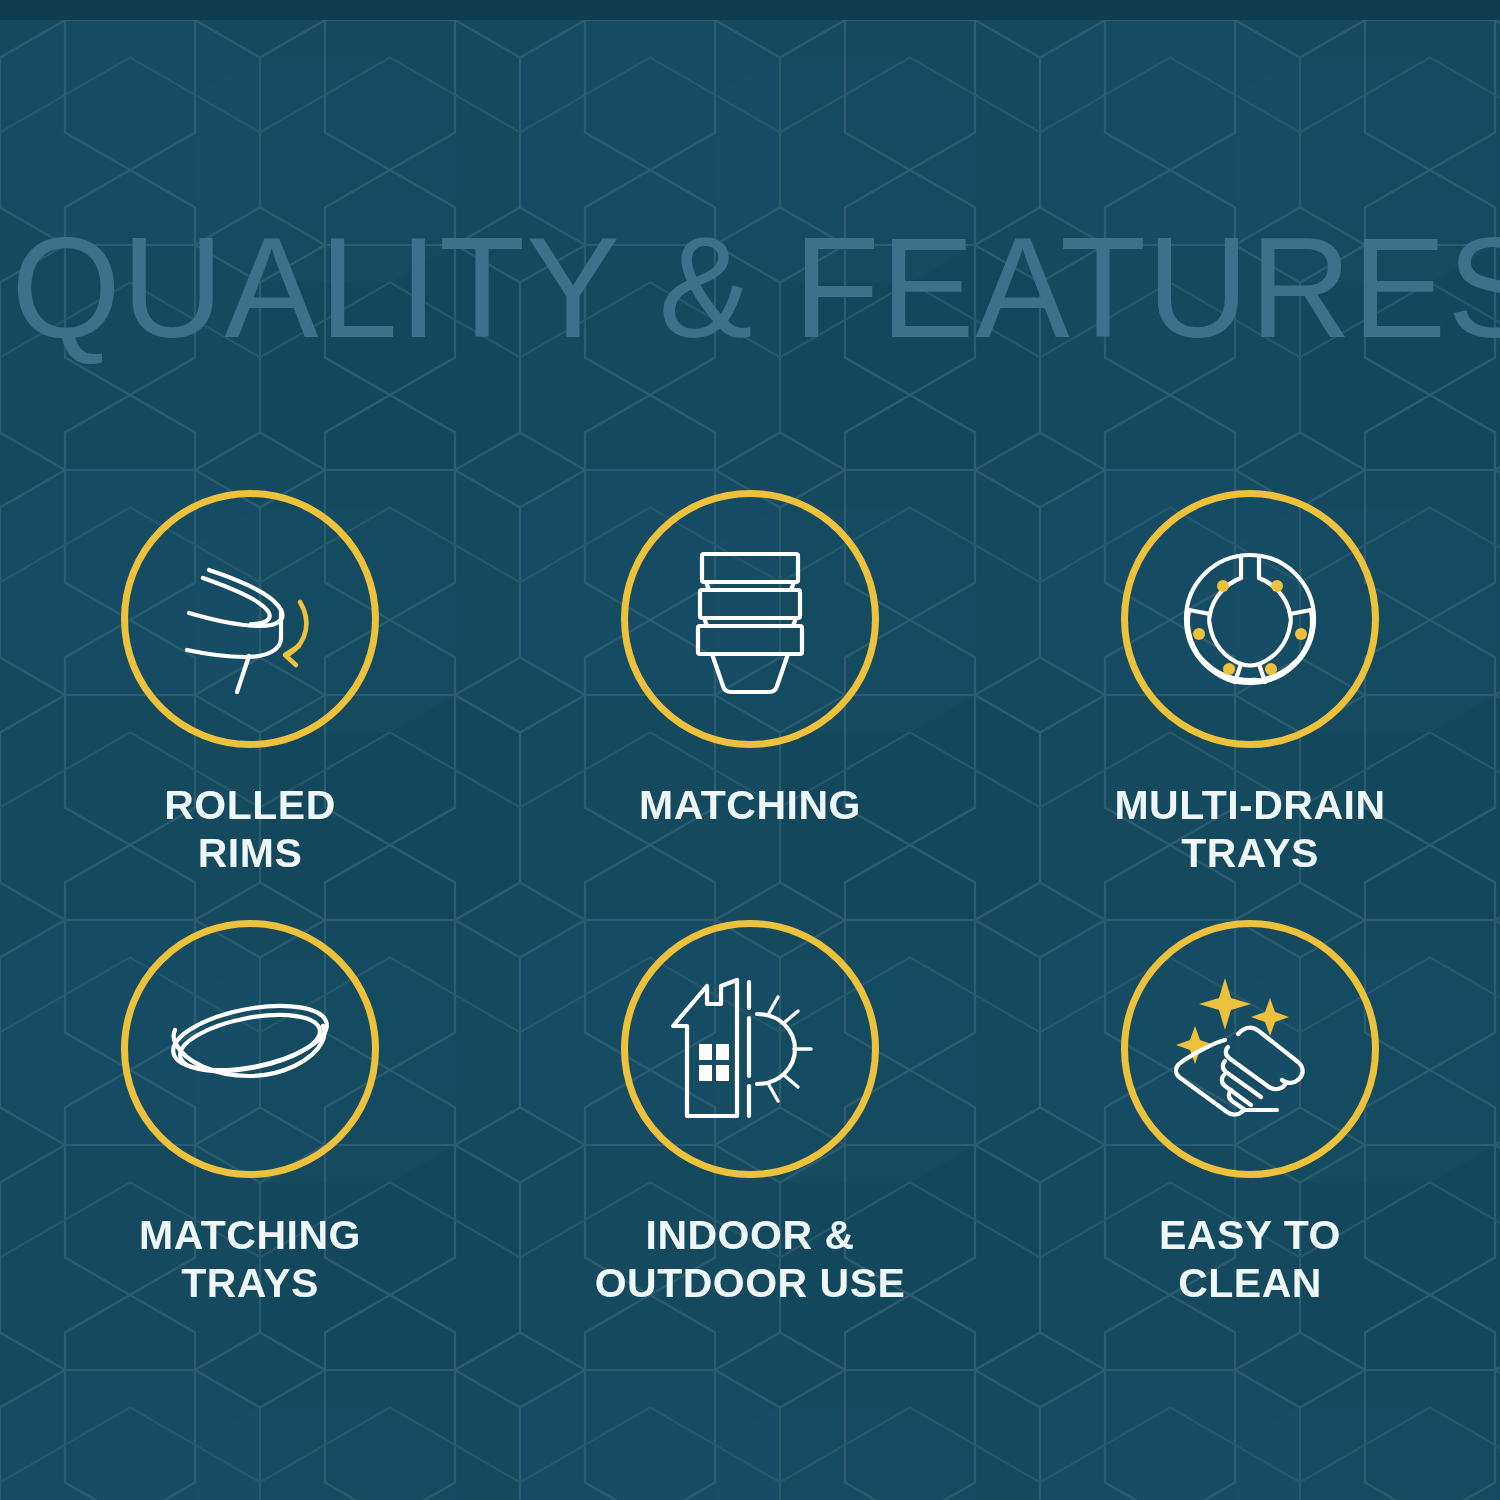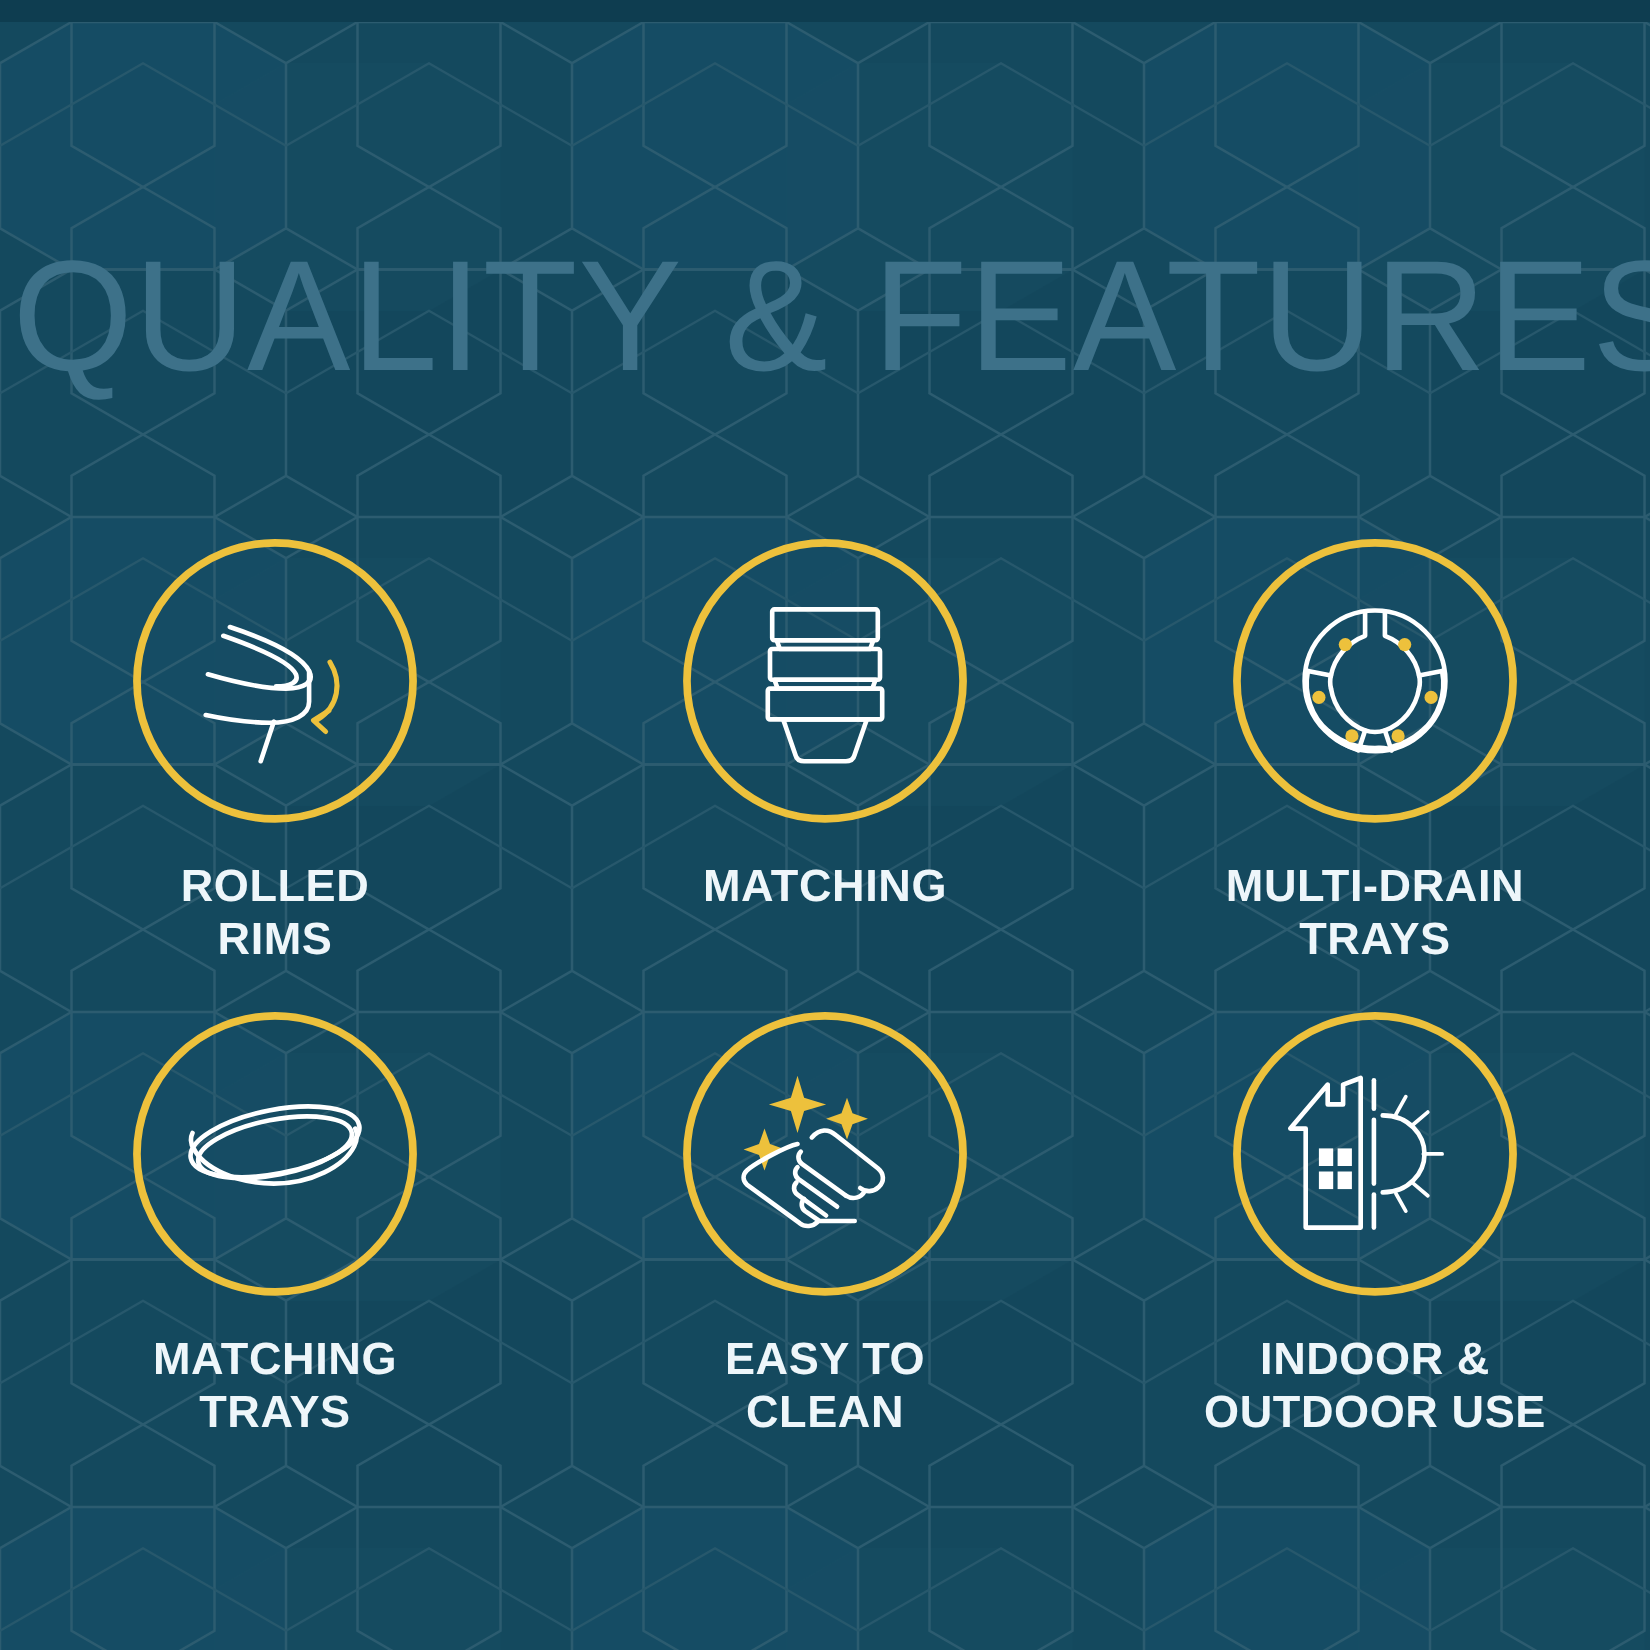--- a/index.html
+++ b/index.html
@@ -217,44 +217,20 @@
         </svg>
       </div>
       <div class="caption">MATCHING
 TRAYS</div>
     </div>
 
     <div class="feature">
       <div class="badge">
         <svg viewBox="0 0 170 170">
 
-          <path class="ico-gold-fill" d="M60 14 L66 34 L86 40 L66 46 L60 66 L54 46 L34 40 L54 34 Z"></path>
-          <path class="ico-gold-fill" d="M105 34 L110 48 L124 53 L110 58 L105 72 L100 58 L86 53 L100 48 Z"></path>
-          <path class="ico-gold-fill" d="M30 62 L35 76 L49 81 L35 86 L30 100 L25 86 L11 81 L25 76 Z"></path>
-
-          <path class="ico-line" d="M73 70 C 80 62, 88 62, 95 68 L 133 98 C 139 103, 139 110, 134 115
-                   C 129 120, 122 120, 117 116"></path>
-          <path class="ico-line" d="M60 76 C 50 78, 22 93, 14 100 C 10 104, 10 109, 14 113
-                   L 62 148 C 67 152, 74 151, 78 147"></path>
-
-          <path class="ico-line" d="M63 83 C 60 86, 60 91, 64 94 L 104 123"></path>
-          <path class="ico-line" d="M60 97 C 57 100, 57 105, 61 108 L 96 133"></path>
-          <path class="ico-line" d="M59 111 C 56 114, 56 119, 60 122 L 86 141"></path>
-          <path class="ico-line" d="M66 126 C 63 129, 63 134, 67 137 L 80 146 L 112 146"></path>
-          <path class="ico-line" d="M104 123 C 110 127, 118 125, 121 119"></path>
-        </svg>
-      </div>
-      <div class="caption">EASY TO
-CLEAN</div>
-    </div>
-
-    <div class="feature">
-      <div class="badge">
-        <svg viewBox="0 0 170 170">
-
           <path class="ico-line" d="M72 16 L72 152 L22 152 L22 62 L8 62 L42 22 L42 40 L56 40 L56 22 L72 16 Z"></path>
           <rect class="ico-white-fill" x="34" y="80" width="13" height="16"></rect>
           <rect class="ico-white-fill" x="51" y="80" width="13" height="16"></rect>
           <rect class="ico-white-fill" x="34" y="101" width="13" height="16"></rect>
           <rect class="ico-white-fill" x="51" y="101" width="13" height="16"></rect>
 
           <path class="ico-line" d="M84 18 L84 44"></path>
           <path class="ico-line" d="M84 54 L84 112"></path>
           <path class="ico-line" d="M84 122 L84 152"></path>
 
@@ -263,14 +239,38 @@
           <path class="ico-line-thin" d="M133 47 L120 58"></path>
           <path class="ico-line-thin" d="M146 85 L129 85"></path>
           <path class="ico-line-thin" d="M133 123 L120 112"></path>
           <path class="ico-line-thin" d="M113 137 L104 121"></path>
         </svg>
       </div>
       <div class="caption">INDOOR &amp;
 OUTDOOR USE</div>
     </div>
 
+    <div class="feature">
+      <div class="badge">
+        <svg viewBox="0 0 170 170">
+
+          <path class="ico-gold-fill" d="M60 14 L66 34 L86 40 L66 46 L60 66 L54 46 L34 40 L54 34 Z"></path>
+          <path class="ico-gold-fill" d="M105 34 L110 48 L124 53 L110 58 L105 72 L100 58 L86 53 L100 48 Z"></path>
+          <path class="ico-gold-fill" d="M30 62 L35 76 L49 81 L35 86 L30 100 L25 86 L11 81 L25 76 Z"></path>
+
+          <path class="ico-line" d="M73 70 C 80 62, 88 62, 95 68 L 133 98 C 139 103, 139 110, 134 115
+                   C 129 120, 122 120, 117 116"></path>
+          <path class="ico-line" d="M60 76 C 50 78, 22 93, 14 100 C 10 104, 10 109, 14 113
+                   L 62 148 C 67 152, 74 151, 78 147"></path>
+
+          <path class="ico-line" d="M63 83 C 60 86, 60 91, 64 94 L 104 123"></path>
+          <path class="ico-line" d="M60 97 C 57 100, 57 105, 61 108 L 96 133"></path>
+          <path class="ico-line" d="M59 111 C 56 114, 56 119, 60 122 L 86 141"></path>
+          <path class="ico-line" d="M66 126 C 63 129, 63 134, 67 137 L 80 146 L 112 146"></path>
+          <path class="ico-line" d="M104 123 C 110 127, 118 125, 121 119"></path>
+        </svg>
+      </div>
+      <div class="caption">EASY TO
+CLEAN</div>
+    </div>
+
   </div>
 </div>
 
 </body></html>

